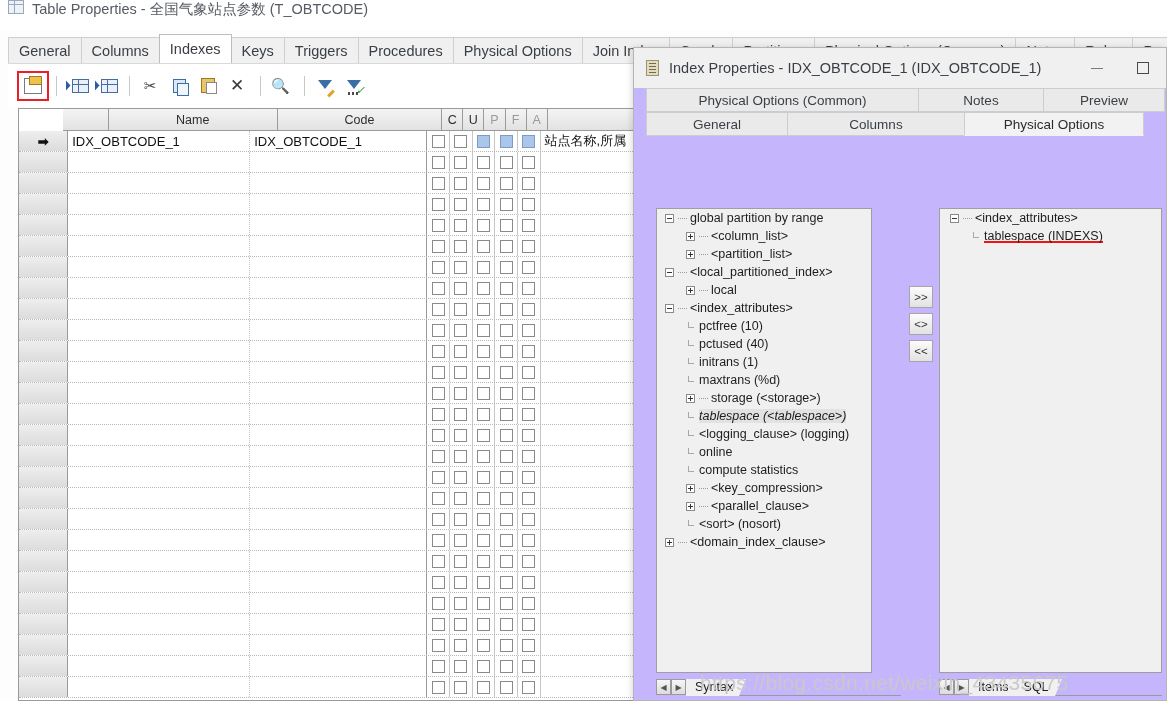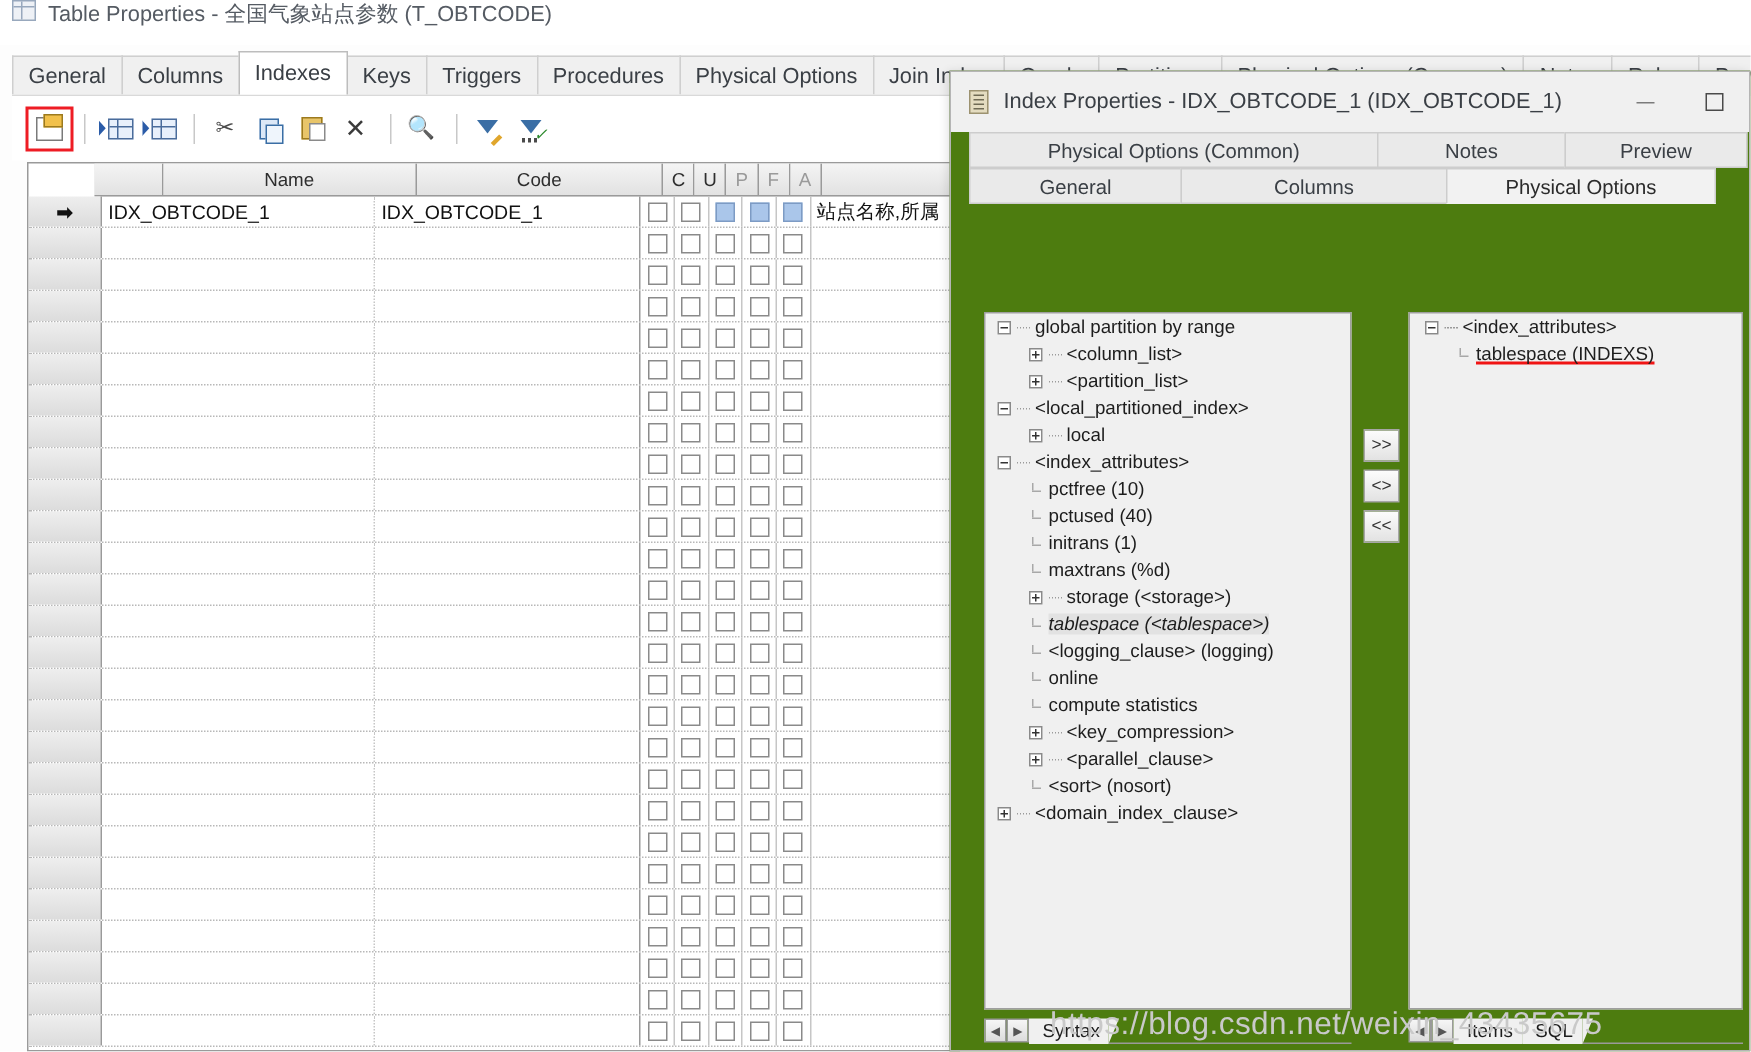--- a/index.html
+++ b/index.html
@@ -100,21 +100,21 @@
   .grow .cell.codecell { border-right: 1px solid #9a9a9a; }
   .grow .cell.chk { justify-content: center; padding: 0; border-right: 1px solid #c6c6c6; }
   .grow .cell.cmt { border-right: none; overflow: hidden; white-space: nowrap; }
   .arrowmark { color: #111; font-size: 13px; font-weight: bold; }
   .cbox { width: 13px; height: 13px; border: 1px solid #8a8a8a; background: #fff; box-sizing: border-box; }
   .cbox.blue { background: #aac6ea; border-color: #7d9bc4; }
 
   
   .dlg {
     position: absolute; left: 633px; top: 47px; width: 534px; height: 654px;
-    background: #4d7c0f; border: 1px solid #b5b5b5; box-sizing: border-box;
+    background: #c4b5fd; border: 1px solid #b5b5b5; box-sizing: border-box;
     box-shadow: -2px 0 6px rgba(0,0,0,.12);
   }
   .dlg-title { height: 40px; display: flex; align-items: center; padding-left: 12px; background: #f0f0f0; }
   .dlg-ico { width: 13px; height: 16px; background: #e4dcc0; border: 1px solid #9c9270;
              margin-right: 10px; position: relative; box-sizing: border-box; }
   .dlg-ico::before { content: ""; position: absolute; left: 2px; top: 2px; width: 7px; height: 1px;
      background: #6f6a54; box-shadow: 0 3px 0 #6f6a54, 0 6px 0 #6f6a54, 0 9px 0 #6f6a54; }
   .dlg-title-text { font-size: 14.5px; color: #3a3f45; white-space: nowrap; }
   .dlg-ctrls { margin-left: auto; display: flex; align-items: center; }
   .dlg-ctrl { width: 46px; height: 30px; display: flex; align-items: center; justify-content: center; }
@@ -131,21 +131,21 @@
   .dtab.active { background: #f2f2f2; border-bottom-color: #f2f2f2; color: #2b2b2b; }
   .dtab.t1 { width: 273px; } .dtab.t2 { width: 126px; } .dtab.t3 { width: 122px; }
   .dtab.b1 { width: 142px; } .dtab.b2 { width: 178px; } .dtab.b3 { width: 180px; }
 
   .dlg-body { position: absolute; left: 8px; top: 148px; width: 518px; height: 498px; }
 
   .treepane {
     position: absolute; background: #f0f0f0; border: 1px solid #9f9f9f;
     box-sizing: border-box; overflow: hidden;
   }
-  .treepane.left { left: 14px; top: 12px; width: 245px; height: 465px; }
+  .treepane.left { left: 14px; top: 12px; width: 216px; height: 465px; }
   .treepane.right { left: 297px; top: 12px; width: 223px; height: 465px; }
 
   .tnode { display: flex; align-items: center; height: 18px; font-size: 12.5px;
            color: #1d1d1d; white-space: nowrap; }
   .exp {
     width: 9px; height: 9px; border: 1px solid #8a8a8a; background: #fff;
     box-sizing: border-box; position: relative; margin-right: 4px; flex: 0 0 auto;
   }
   .exp::before { content: ""; position: absolute; left: 1px; top: 3px; width: 5px; height: 1px; background: #333; }
   .exp.plus::after { content: ""; position: absolute; left: 3px; top: 1px; width: 1px; height: 5px; background: #333; }

